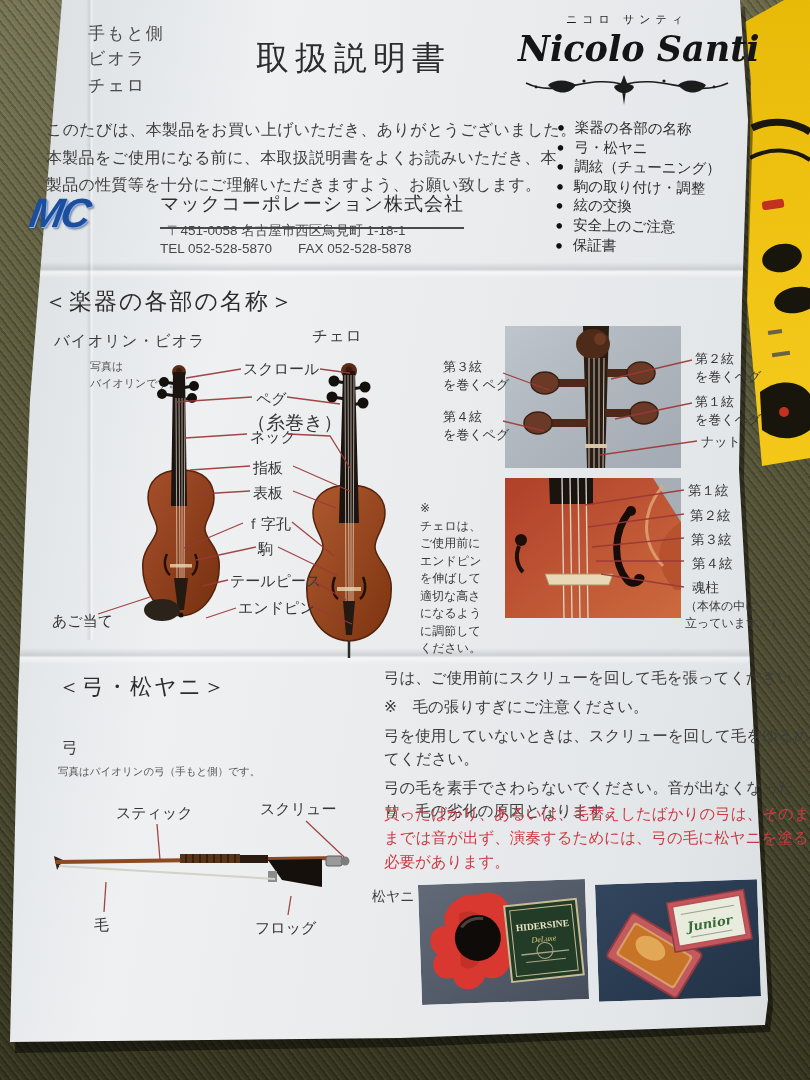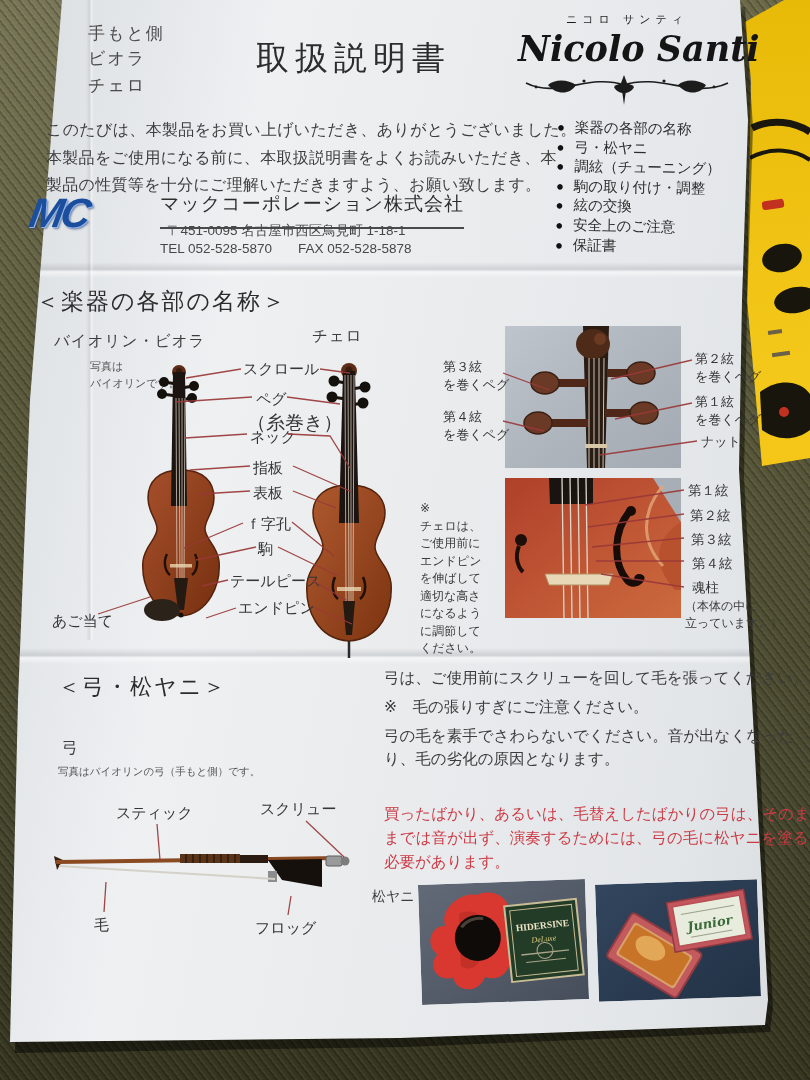--- a/index.html
+++ b/index.html
@@ -105,36 +105,36 @@
   </div>
 
   <div class="t" id="intro">
     <span>このたびは、本製品をお買い上げいただき、ありがとうございました。</span>
     <span>本製品をご使用になる前に、本取扱説明書をよくお読みいただき、本</span>
     <span>製品の性質等を十分にご理解いただきますよう、お願い致します。</span>
   </div>
 
   <div class="t" id="mc-logo">MC</div>
   <div class="t" id="company-name">マックコーポレーション株式会社</div>
-  <div class="t" id="company-address">〒451-0095 名古屋市西区鳥見町 1-18-1</div>
+  <div class="t" id="company-address">〒451-0058 名古屋市西区鳥見町 1-18-1</div>
   <div class="t" id="company-telfax">
     <span>TEL 052-528-5870</span><span>FAX 052-528-5878</span>
   </div>
 
   <div class="t" id="toc">
     <div class="toc-item"><span class="bullet">●</span><span>楽器の各部の名称</span></div>
     <div class="toc-item"><span class="bullet">●</span><span>弓・松ヤニ</span></div>
     <div class="toc-item"><span class="bullet">●</span><span>調絃（チューニング）</span></div>
     <div class="toc-item"><span class="bullet">●</span><span>駒の取り付け・調整</span></div>
     <div class="toc-item"><span class="bullet">●</span><span>絃の交換</span></div>
     <div class="toc-item"><span class="bullet">●</span><span>安全上のご注意</span></div>
     <div class="toc-item"><span class="bullet">●</span><span>保証書</span></div>
   </div>
 
-  <div class="t sec-title" style="left:36px;top:286px">＜楽器の各部の名称＞</div>
+  <div class="t sec-title" style="left:44px;top:286px">＜楽器の各部の名称＞</div>
   <div class="t" style="left:54px;top:331px;font-size:15.5px;letter-spacing:1px">バイオリン・ビオラ</div>
   <div class="t" style="left:312px;top:326px;font-size:15.5px;letter-spacing:1px">チェロ</div>
   <div class="t ml small-note" style="left:54px;top:358px">写真は
 バイオリンです。</div>
 
   <svg class="abs" style="left:122px;top:358px" width="118" height="292" viewBox="0 0 118 292">
     <defs>
       <linearGradient id="gV" x1="0" y1="0" x2="1" y2="1">
         <stop offset="0" stop-color="#a8502c"></stop>
           <stop offset="1" stop-color="#76300f"></stop>
@@ -281,20 +281,21 @@
   <div class="t pl13" style="left:692px;top:555px;font-size:13.5px">第４絃</div>
   <div class="t pl13" style="left:692px;top:579px;font-size:13.5px">魂柱</div>
   <div class="t ml" style="left:685px;top:598px;font-size:12px;line-height:17px;color:#3a3a3a">（本体の中に
 立っています。）</div>
 
   <div class="t sec-title" style="left:58px;top:672px;font-size:22px">＜弓・松ヤニ＞</div>
 
   <div class="t instr" id="instructions">
     <p>弓は、ご使用前にスクリューを回して毛を張ってください。</p>
     <p>※　毛の張りすぎにご注意ください。</p>
+    <p>弓を使用していないときは、スクリューを回して毛をゆるめてください。</p>
     <p>弓の毛を素手でさわらないでください。音が出なくなったり、毛の劣化の原因となります。</p>
   </div>
   <div class="t" id="warning">買ったばかり、あるいは、毛替えしたばかりの弓は、そのままでは音が出ず、演奏するためには、弓の毛に松ヤニを塗る必要があります。</div>
 
   <div class="t" style="left:62px;top:738px;font-size:16px">弓</div>
   <div class="t" style="left:58px;top:765px;font-size:10.5px;color:#555">写真はバイオリンの弓（手もと側）です。</div>
 
   <div class="t part-label" style="left:116px;top:804px">スティック</div>
   <div class="t part-label" style="left:260px;top:800px">スクリュー</div>
   <div class="t part-label" style="left:94px;top:916px">毛</div>

